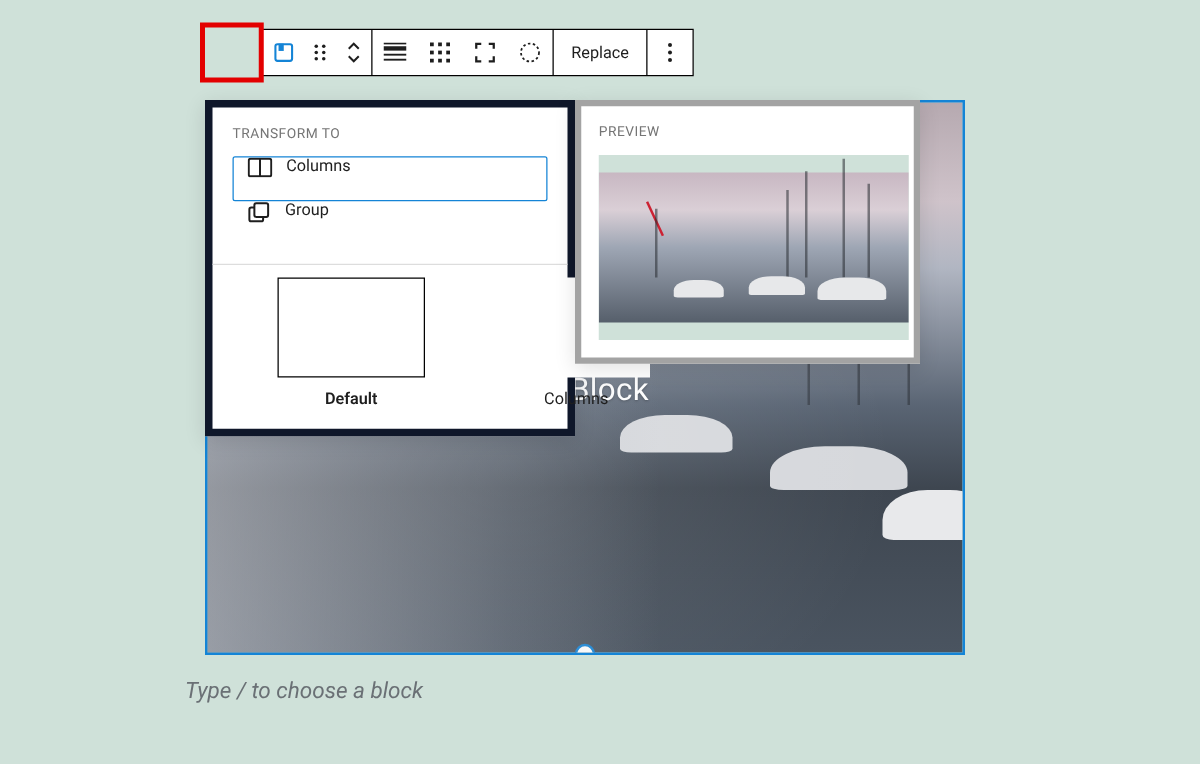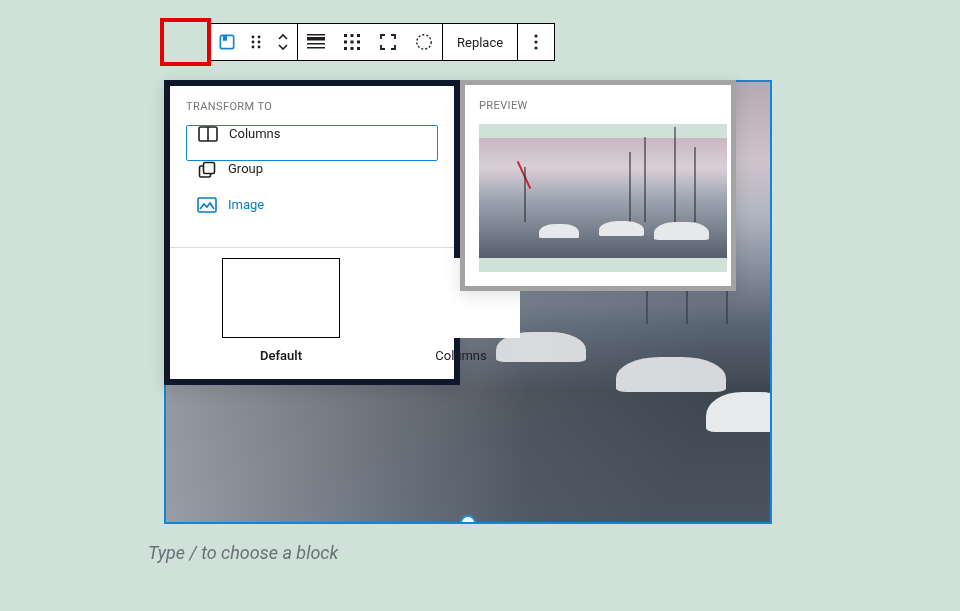--- a/index.html
+++ b/index.html
@@ -263,29 +263,20 @@
       <span>Columns</span>
     </div>
     <div class="t-item">
       <span class="t-icon">
         <svg width="18" height="18" viewBox="0 0 18 18" fill="none">
             <rect x="1.5" y="5" width="11" height="11" rx="1.5" stroke="#1e1e1e" stroke-width="1.6"></rect>
             <rect x="5.5" y="1.5" width="11" height="11" rx="1.5" stroke="#1e1e1e" stroke-width="1.6" fill="#fff"></rect>
           </svg>
       </span>
       <span>Group</span>
-    </div>
-    <div class="t-item last">
-      <span class="t-icon">
-        <svg width="20" height="16" viewBox="0 0 20 16" fill="none">
-            <rect x="1" y="1" width="18" height="14" rx="1.5" stroke="#0a7bc2" stroke-width="1.6"></rect>
-            <path d="M3 12l4-5 3 3 3-4 4 6" stroke="#0a7bc2" stroke-width="1.6" fill="none"></path>
-          </svg>
-      </span>
-      <span>Image</span>
     </div>
   </div>
   <div class="divider"></div>
   <div class="pop-section styles-body">
     <div class="style-thumbs">
       <div class="style-col">
         <div class="thumb default"></div>
         <div class="style-label bold">Default</div>
       </div>
       <div class="style-col">

